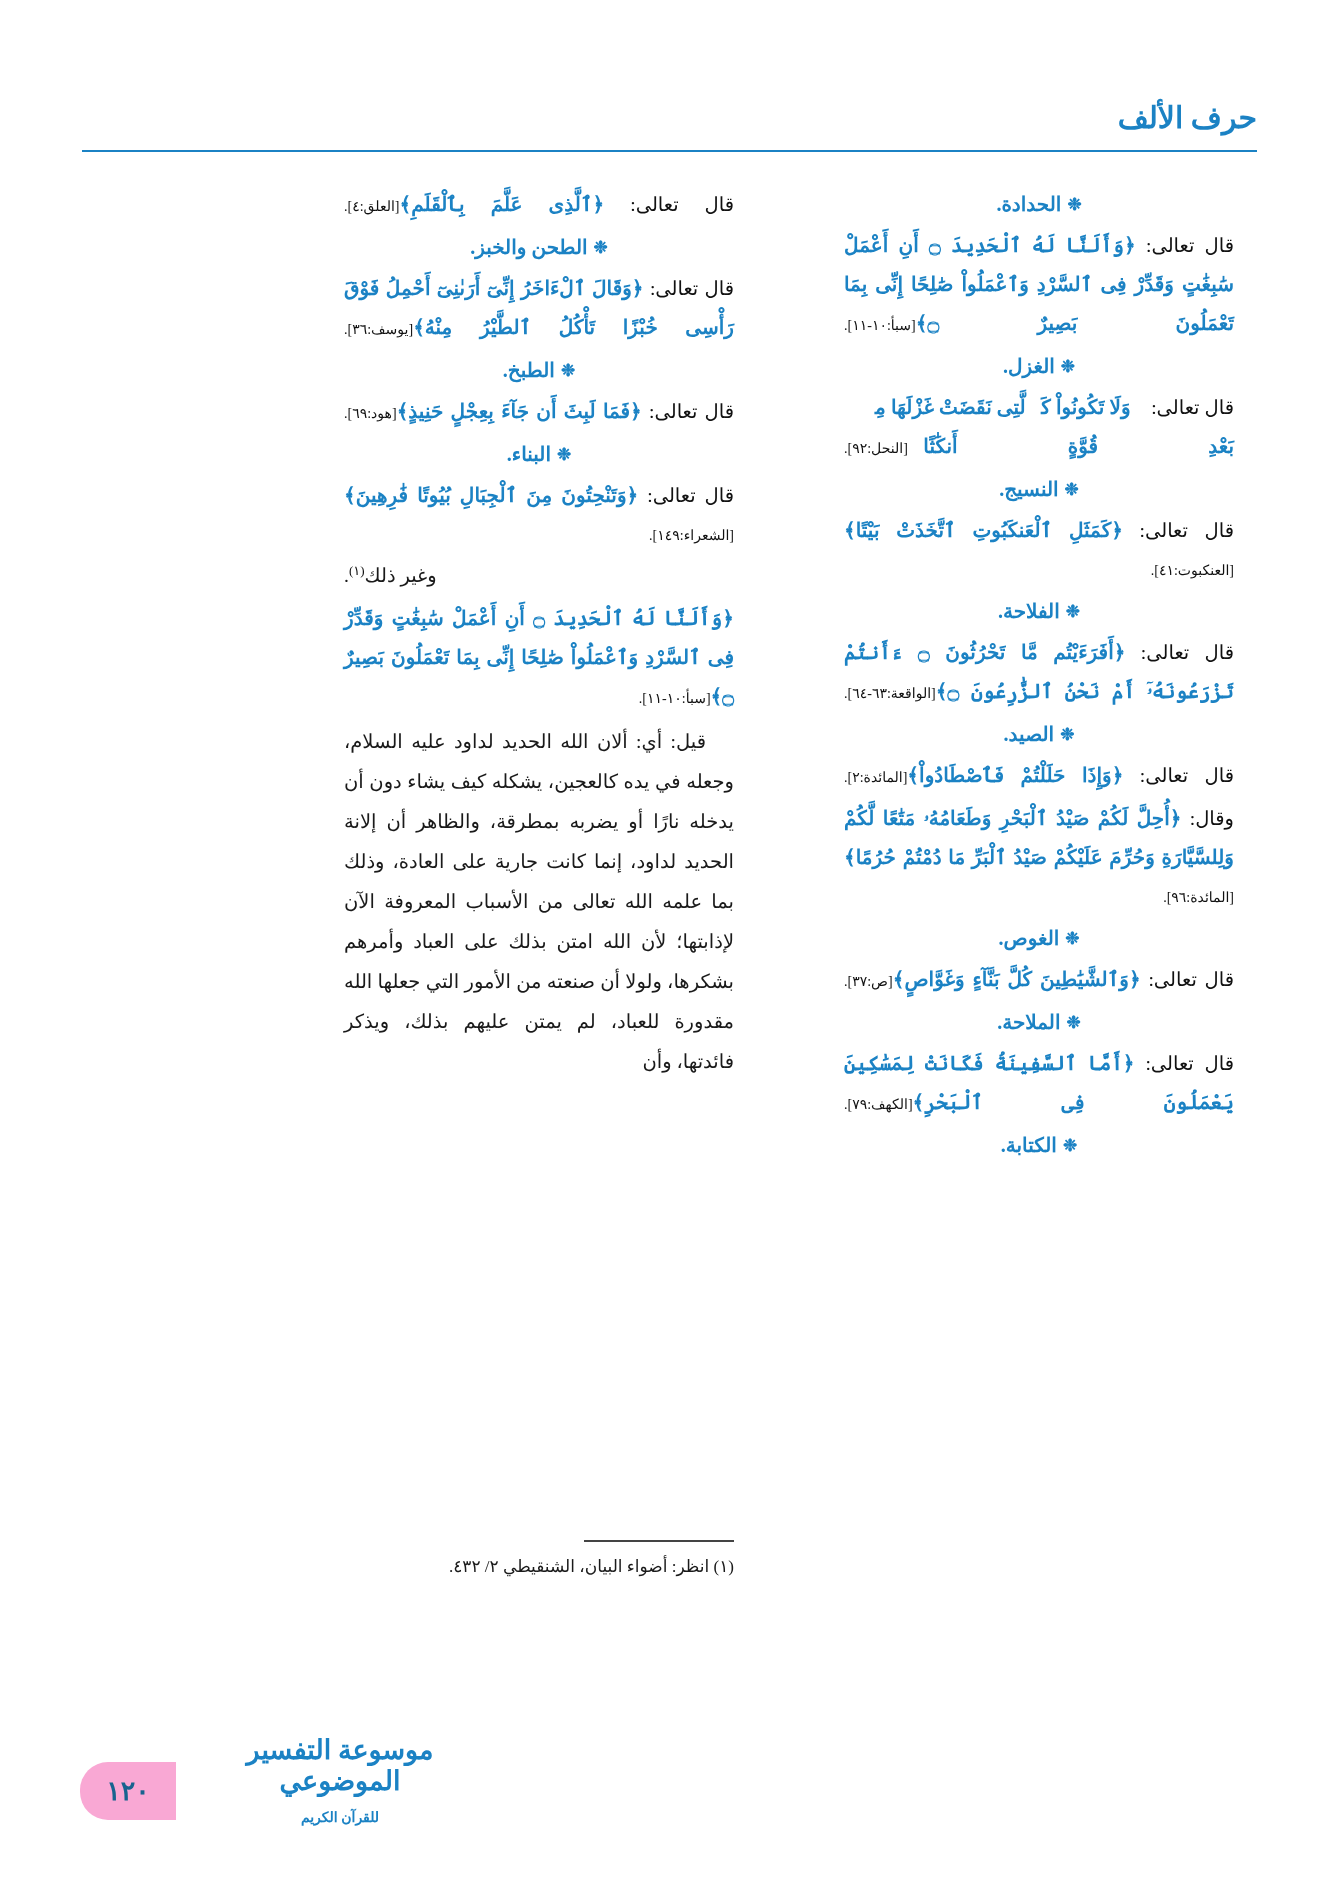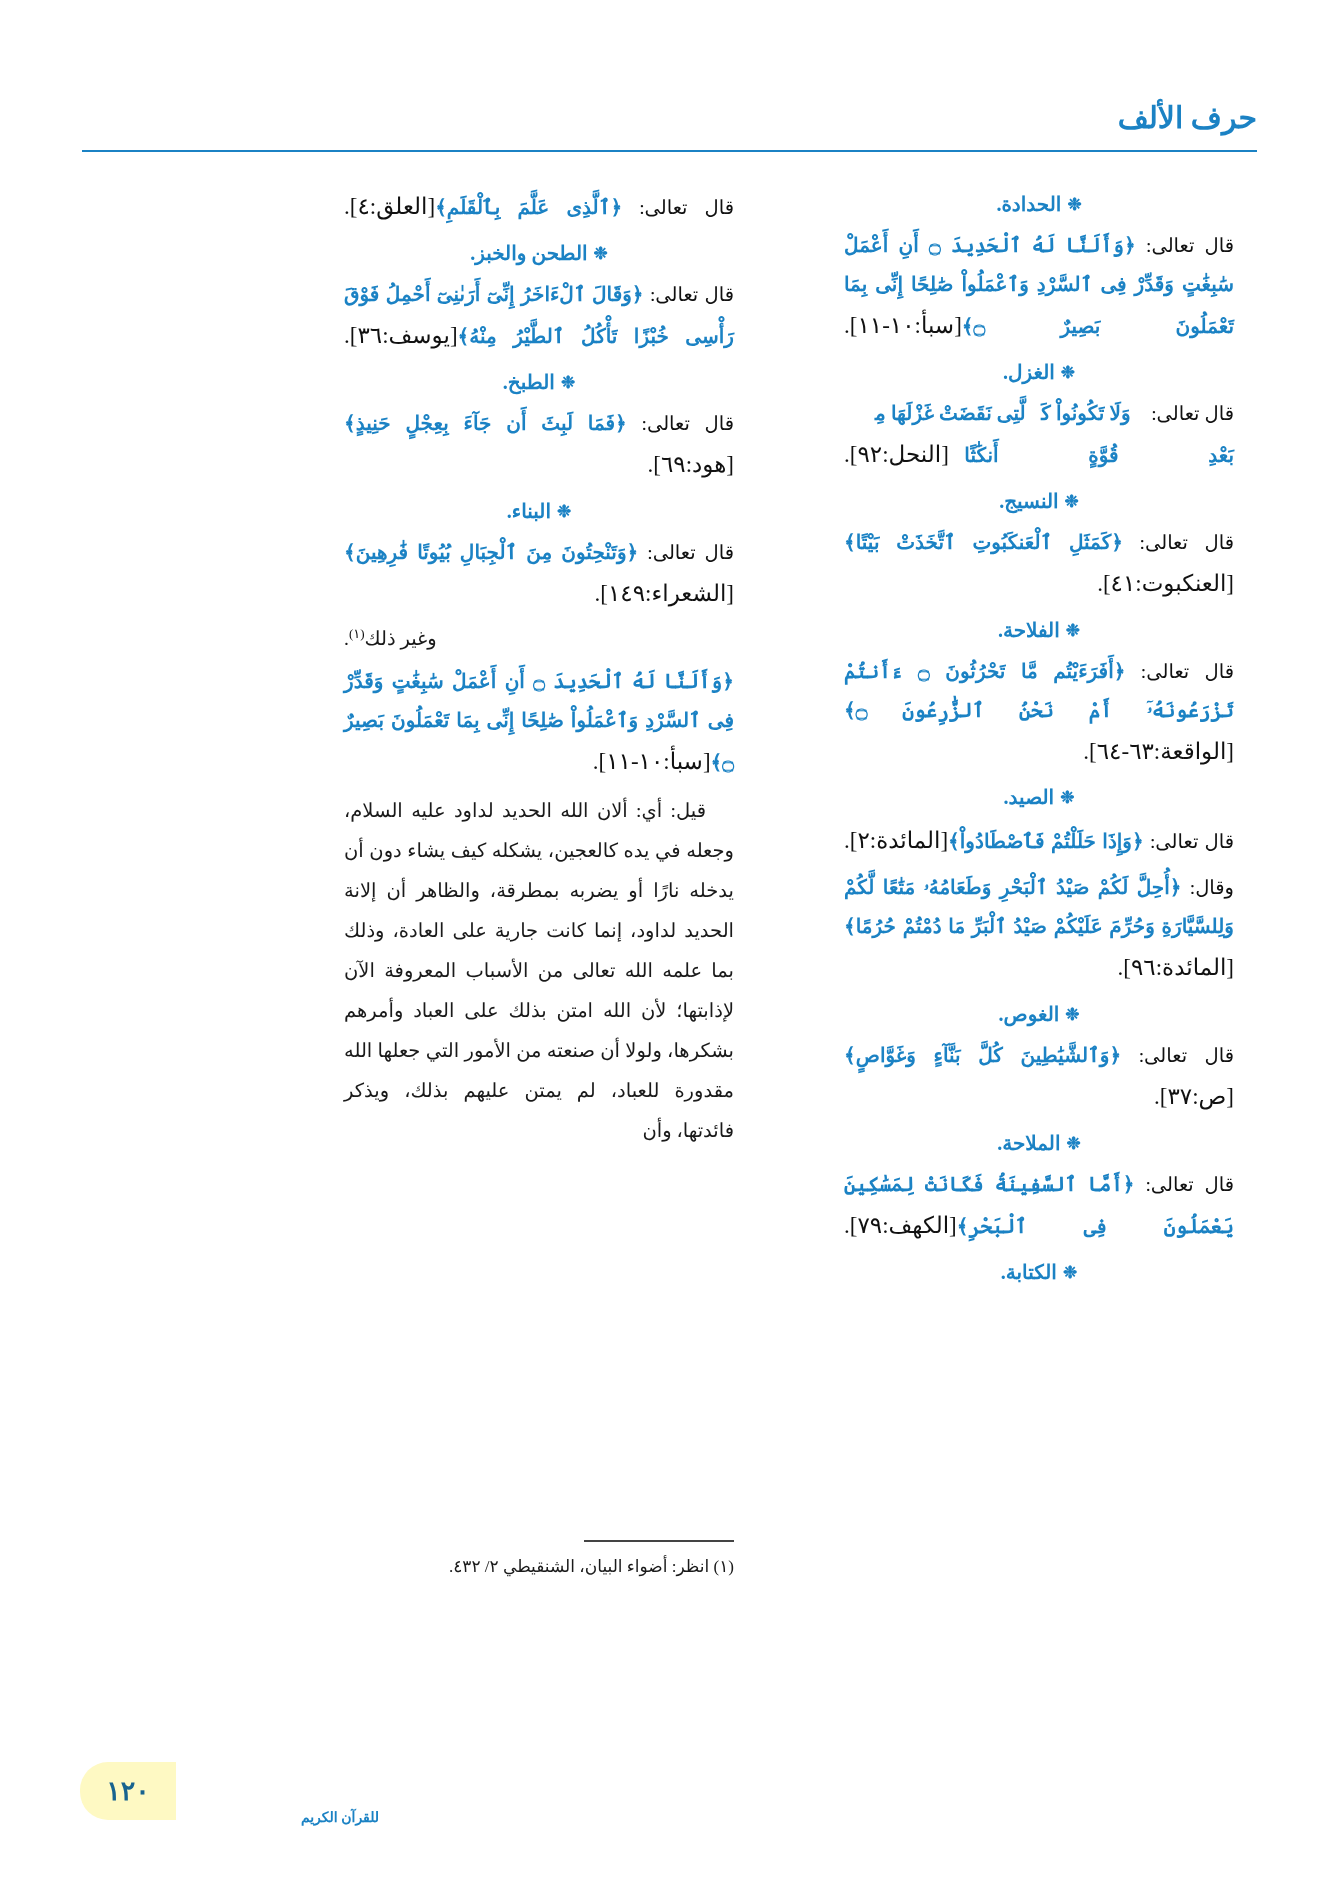--- a/index.html
+++ b/index.html
@@ -92,21 +92,21 @@
     font-weight: normal;
   }
   .ayah {
     color: #1b82c4;
     font-weight: bold;
     font-size: 20px;
     letter-spacing: 0.3px;
   }
   .ref {
     color: #111;
-    font-size: 23px;
+    font-size: 14px;
   }
   .sup {
     font-size: 13px;
     vertical-align: super;
     color: #111;
   }
   .bodytext {
     margin: 6px 0 0 0;
     text-align: justify;
     text-align-last: right;
@@ -142,21 +142,21 @@
     right: 0;
     left: 0;
     height: 110px;
   }
   .page-badge {
     position: absolute;
     left: 80px;
     bottom: 12px;
     width: 96px;
     height: 58px;
-    background: #fef9c3;
+    background: #f9a8d4;
     border-radius: 28px 0 0 28px;
     color: #17638f;
     font-size: 27px;
     font-weight: bold;
     display: flex;
     align-items: center;
     justify-content: center;
     letter-spacing: 1px;
   }
   .logo {
@@ -225,18 +225,19 @@
   <div class="footnote-wrap">
     <div class="footnote-rule"></div>
     <div class="footnote">
       <span>(١)</span>
       <span>انظر: أضواء البيان، الشنقيطي ٢/ ٤٣٢.</span>
     </div>
   </div>
 
   <div class="footer">
     <div class="logo">
+      <div class="logo-main">موسوعة التفسير الموضوعي</div>
       <div class="logo-sub">للقرآن الكريم</div>
     </div>
     <div class="page-badge">١٢٠</div>
   </div>
 
 </div>
 
 </body></html>

